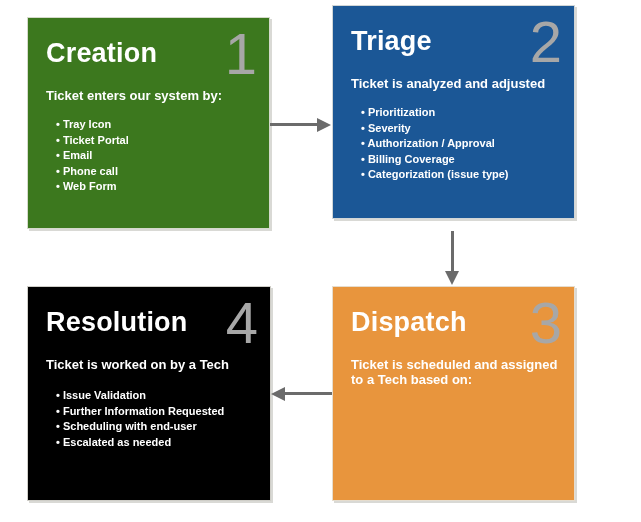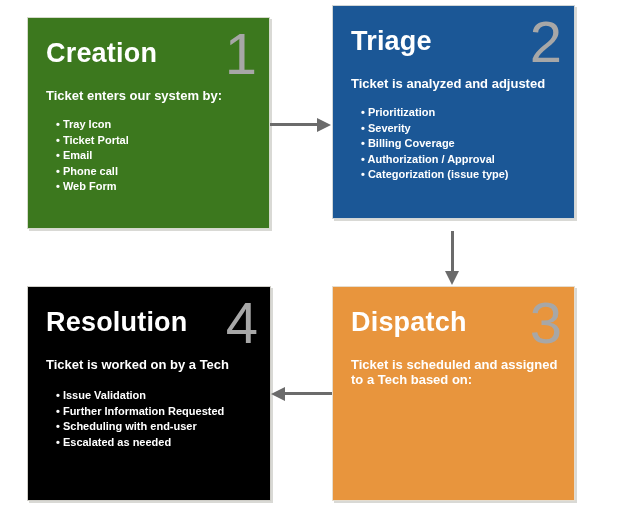--- a/index.html
+++ b/index.html
@@ -75,22 +75,22 @@
 
   <div class="step-box box-triage" style="background-color: rgb(27, 87, 150);">
     <div class="box-head">
       <div class="box-title">Triage</div>
       <div class="box-number" style="color: rgb(167, 167, 167);">2</div>
     </div>
     <div class="box-intro">Ticket is analyzed and adjusted</div>
     <ul class="box-bullets">
       <li>Prioritization</li>
       <li>Severity</li>
+      <li>Authorization / Approval</li>
       <li>Billing Coverage</li>
-      <li>Authorization / Approval</li>
       <li>Categorization (issue type)</li>
     </ul>
   </div>
 
   <div class="step-box box-dispatch" style="background-color: rgb(232, 149, 61);">
     <div class="box-head">
       <div class="box-title">Dispatch</div>
       <div class="box-number" style="color: rgb(167, 167, 167);">3</div>
     </div>
     <div class="box-intro">Ticket is scheduled and assigned to a Tech based on:</div>

